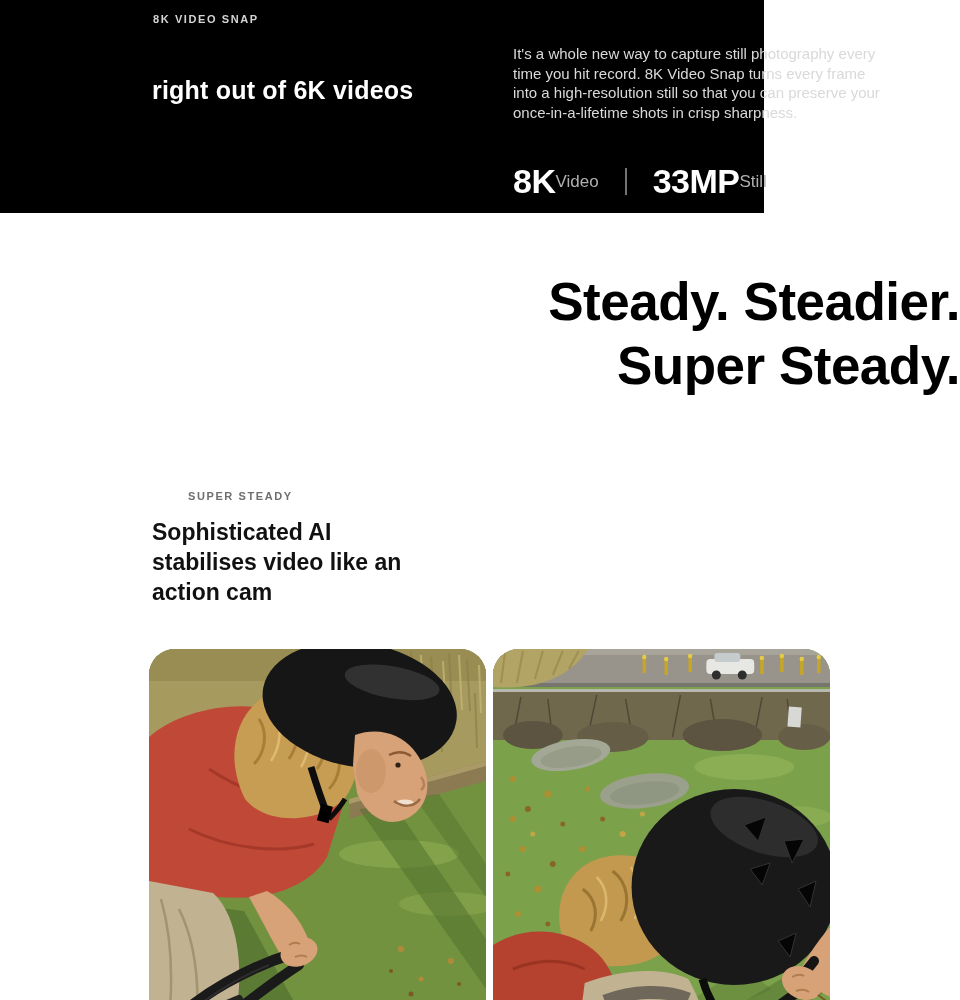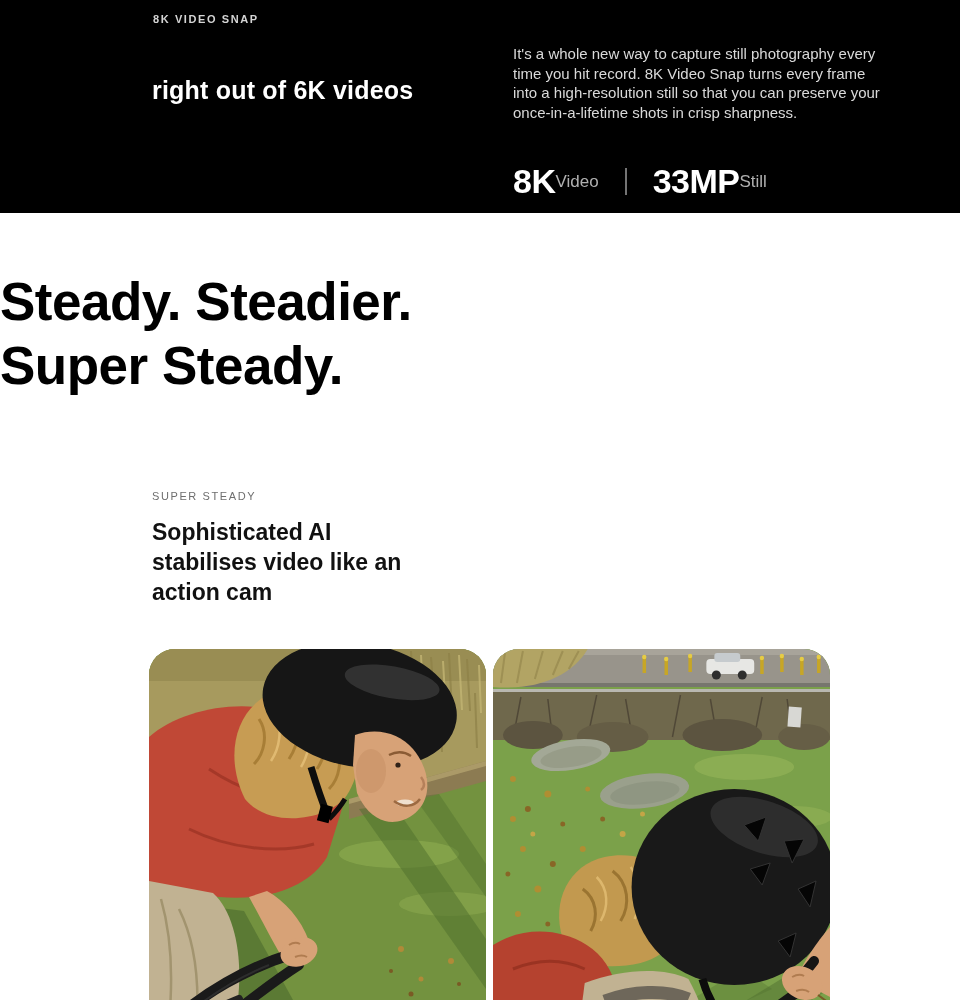--- a/index.html
+++ b/index.html
@@ -1,39 +1,39 @@
 <!DOCTYPE html>
 <html><head>
 <meta charset="utf-8">
 <style>
   * { margin:0; padding:0; box-sizing:border-box; }
   html,body { width:960px; height:1000px; overflow:hidden; background:#fff;
     font-family:"Liberation Sans","DejaVu Sans",sans-serif; }
 
   
-  .hero { position:relative; width:960px; height:213px; background:#000; }
+  .hero { position:relative; width:764px; height:213px; background:#000; }
   .hero-eyebrow { position:absolute; left:153px; top:13px; font-size:11px; font-weight:700;
     letter-spacing:1.6px; color:#d4d4d4; }
   .hero-headline { position:absolute; left:152px; top:45px; width:360px; font-size:25px;
     line-height:30px; font-weight:700; color:#fff; letter-spacing:.2px; }
   .hero-body { position:absolute; left:513px; top:44px; width:370px; font-size:15px;
     line-height:19.5px; color:#d9d9d9; }
   .hero-stats { position:absolute; left:513px; top:162px; display:flex; align-items:center; }
   .stat-value { font-size:34px; font-weight:700; color:#fff; letter-spacing:-.5px; }
   .stat-label { font-size:17px; color:#b0b0b0; }
   .stat-divider { width:2px; height:27px; background:#747474; align-self:center; margin:0 26px; }
 
   
-  .steady-title { margin-top:57px; text-align:left; font-size:53px; line-height:64px;
+  .steady-title { margin-top:57px; text-align:right; font-size:53px; line-height:64px;
     font-weight:700; color:#000; letter-spacing:-.5px; }
 
   
   .feature { display:flex; margin-top:92px; padding-left:152px; }
   .feature-left { width:356px; }
-  .feature-eyebrow { font-size:11px; font-weight:400; letter-spacing:1.6px; color:#6e6e6e; }
+  .feature-eyebrow { font-size:11px; font-weight:700; letter-spacing:1.6px; color:#6e6e6e;margin-left:36px; }
   .feature-headline { margin-top:15px; font-size:23px; line-height:30px; font-weight:700;
     color:#111; }
   .feature-right { width:340px; padding-top:29px; margin-left:5px; }
   .feature-body { font-size:15px; line-height:19.5px; color:#4d4d4d; }
 
   
   .photos { display:flex; gap:7px; margin-top:42px; padding-left:149px; }
   .photo { width:337px; height:380px; border-radius:26px; overflow:hidden; background:#7a9a43; }
   .photo svg { display:block; width:100%; height:100%; }
 </style>

